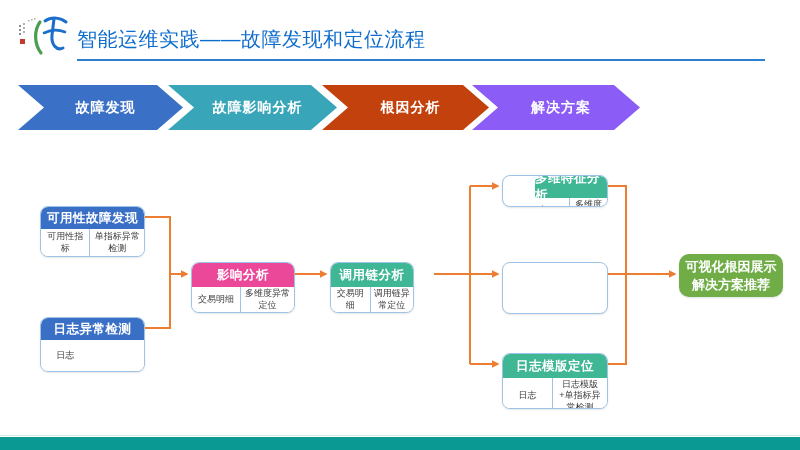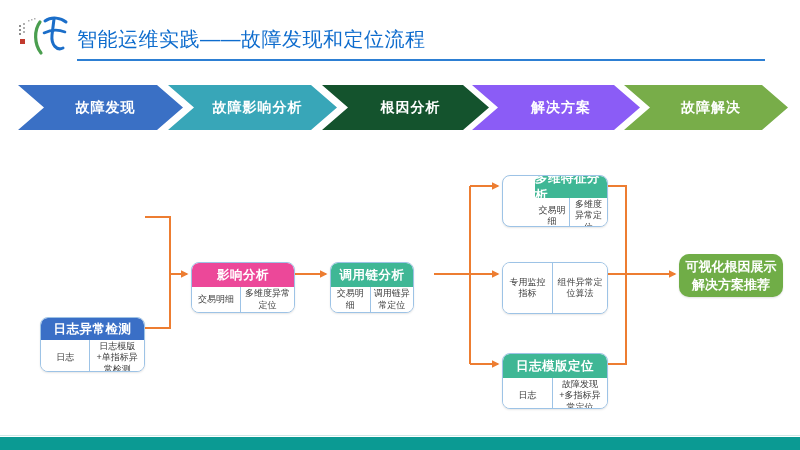--- a/index.html
+++ b/index.html
@@ -39,21 +39,21 @@
   .cell.c2{flex:1;border-left:1px solid var(--box_border);}
 
   .n-avail{left:40px;top:206px;width:105px;height:51px;}
   .n-avail .node-header{height:22px;}
   .n-log{left:40px;top:317px;width:105px;height:55px;}
   .n-log .node-header{height:22px;}
   .n-impact{left:191px;top:262px;width:104px;height:51px;}
   .n-impact .node-header{height:24px;}
   .n-trace{left:330px;top:262px;width:84px;height:51px;}
   .n-trace .node-header{height:24px;}
-  .n-multi{left:502px;top:175px;width:106px;height:52px;padding-left:32px;}
+  .n-multi{left:502px;top:175px;width:106px;height:32px;padding-left:32px;}
   .n-multi .node-header{height:22px;}
   .n-base{left:502px;top:262px;width:106px;height:52px;}
   .n-base .node-header{height:24px;}
   .n-logtpl{left:502px;top:353px;width:106px;height:56px;}
   .n-logtpl .node-header{height:24px;}
 
   .result-node{position:absolute;left:679px;top:254px;width:104px;height:43px;border-radius:10px;
     display:flex;flex-direction:column;align-items:center;justify-content:center;color:#fff;
     font-weight:bold;font-size:13px;line-height:1.35;text-align:center;
     box-shadow:0 1px 2px rgba(0,0,0,0.12);}
@@ -95,53 +95,56 @@
 
   <div class="slide-title">智能运维实践——故障发现和定位流程</div>
   <div class="title-underline"></div>
 
   <div class="chev chev1" style="background: rgb(58, 112, 197);">
     <span>故障发现</span>
   </div>
   <div class="chev chev2" style="background: rgb(56, 166, 184);">
     <span>故障影响分析</span>
   </div>
-  <div class="chev chev3" style="background: #14532d;">
+  <div class="chev chev3" style="background: #c2410c;">
     <span>根因分析</span>
   </div>
   <div class="chev chev4" style="background: #8b5cf6;">
     <span>解决方案</span>
-  </div>
-  <div class="chev chev5" style="background: rgb(120, 173, 73);">
-    <span>故障解决</span>
   </div>
 
   <svg class="connectors" width="800" height="450" viewBox="0 0 800 450">
     <defs>
       <marker id="ah" markerWidth="8" markerHeight="8" refX="6.5" refY="4" orient="auto" markerUnits="userSpaceOnUse">
         <path class="ah-path" d="M0,0 L8,4 L0,8 Z"></path>
       </marker>
     </defs>
     <path class="conn" d="M145,217 H170 V328 H145"></path>
     <path class="conn" marker-end="url(#ah)" d="M170,274 H187"></path>
     <path class="conn" marker-end="url(#ah)" d="M295,274 H326"></path>
     <path class="conn" marker-end="url(#ah)" d="M434,274 H498"></path>
     <path class="conn" d="M470,186 V364"></path>
     <path class="conn" marker-end="url(#ah)" d="M470,186 H498"></path>
     <path class="conn" marker-end="url(#ah)" d="M470,364 H498"></path>
     <path class="conn" d="M608,186 H626 V364 H608"></path>
     <path class="conn" marker-end="url(#ah)" d="M608,274 H675"></path>
   </svg>
 
+  <div class="node n-avail">
+    <div class="node-header" style="background: rgb(58, 111, 198);">可用性故障发现</div>
+    <div class="node-body">
+      <div class="cell c1">可用性指标</div>
+      <div class="cell c2">单指标异常检测</div>
+    </div>
+  </div>
 
   <div class="node n-log">
     <div class="node-header" style="background: rgb(58, 111, 198);">日志异常检测</div>
     <div class="node-body">
       <div class="cell c1">日志</div>
-      <div class="cell c2">日志模版+单指标异常检测</div>
     </div>
   </div>
 
   <div class="node n-impact">
     <div class="node-header" style="background: #ec4899;">影响分析</div>
     <div class="node-body">
       <div class="cell c1">交易明细</div>
       <div class="cell c2">多维度异常定位</div>
     </div>
   </div>
@@ -156,31 +159,27 @@
 
   <div class="node n-multi">
     <div class="node-header" style="background: rgb(63, 183, 149);">多维特征分析</div>
     <div class="node-body">
       <div class="cell c1">交易明细</div>
       <div class="cell c2">多维度异常定位</div>
     </div>
   </div>
 
   <div class="node n-base">
-    <div class="node-body">
-      <div class="cell c1">专用监控指标</div>
-      <div class="cell c2">组件异常定位算法</div>
-    </div>
   </div>
 
   <div class="node n-logtpl">
     <div class="node-header" style="background: rgb(63, 183, 149);">日志模版定位</div>
     <div class="node-body">
       <div class="cell c1">日志</div>
-      <div class="cell c2">故障发现+多指标异常定位</div>
+      <div class="cell c2">日志模版+单指标异常检测</div>
     </div>
   </div>
 
   <div class="result-node" style="background: rgb(112, 173, 71);">
     <span>可视化根因展示</span>
     <span>解决方案推荐</span>
   </div>
 
   <div class="bottom-accent"></div>
   <div class="bottom-bar"></div>

